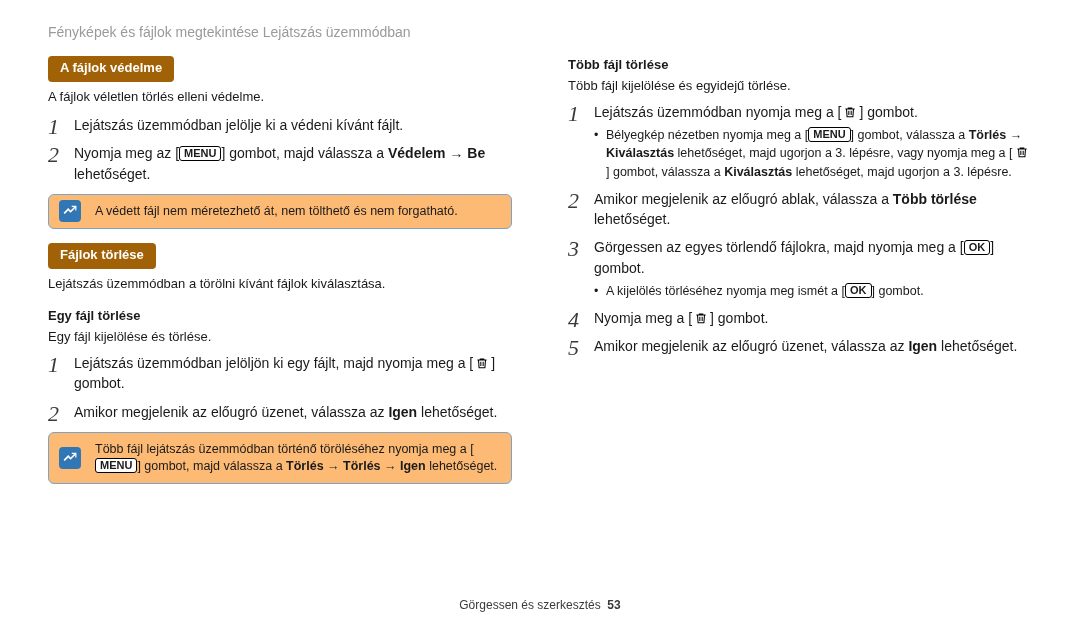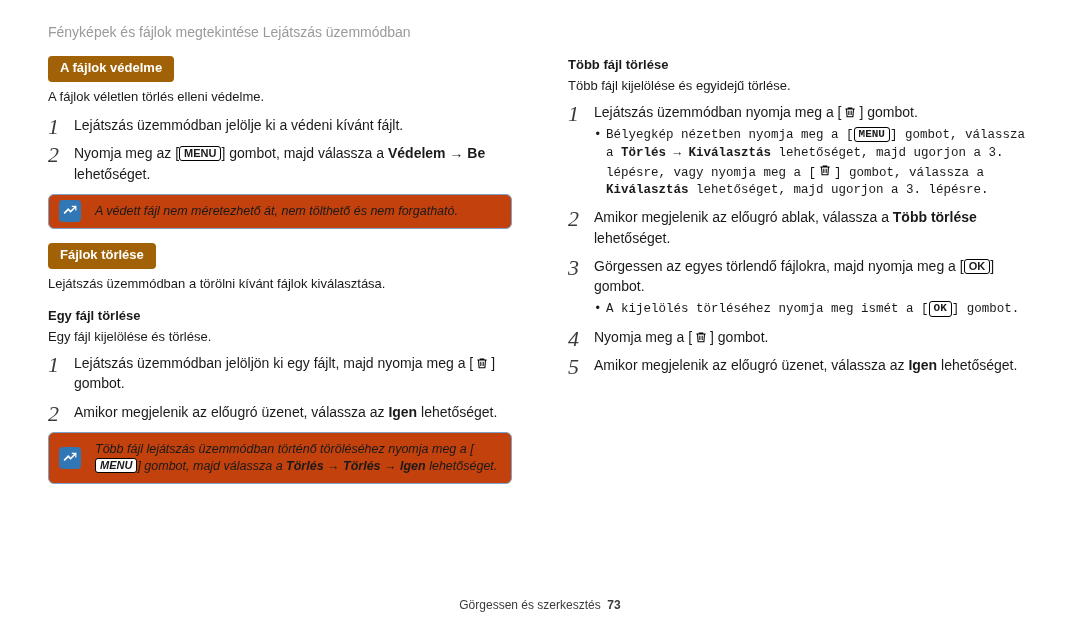--- a/index.html
+++ b/index.html
@@ -68,21 +68,20 @@
     font-size: 22px;
     color: #3a3a3a;
     font-weight: 400;
   }
   .step-text { display: inline; }
   .sub-bullets {
     list-style: none;
     margin: 4px 0 0 0;
     padding: 0;
     font-size: 12.5px;
-    font-family: Liberation Mono, monospace;
   }
   .sub-bullets > li {
     position: relative;
     padding-left: 12px;
     margin-bottom: 2px;
   }
   .sub-bullets > li::before {
     content: "•";
     position: absolute;
     left: 0;
@@ -91,27 +90,26 @@
   .subhead {
     font-weight: 700;
     font-size: 13px;
     margin-top: 14px;
     margin-bottom: 2px;
   }
   .subhead.first { margin-top: 0; }
   .note-box {
     border: 1px solid #7da3c8;
     border-radius: 6px;
-    background: #c2410c;
+    background: #fdba74;
     padding: 8px 10px 8px 46px;
     margin: 10px 0 14px 0;
     position: relative;
     font-size: 12.5px;
     line-height: 1.35;
-    font-style: italic;
   }
   .note-box .note-icon {
     position: absolute;
     left: 10px;
     top: 50%;
     transform: translateY(-50%);
     width: 22px;
     height: 22px;
     background: #3176b5;
     border-radius: 4px;
@@ -285,15 +283,15 @@
           <span class="step-text">
             <span>Amikor megjelenik az előugró üzenet, válassza az </span><span class="bold">Igen</span><span> lehetőséget.</span>
           </span>
         </li>
       </ol>
 
     </div>
   </div>
 
   <div class="footer">
-    <span>Görgessen és szerkesztés</span>&nbsp;&nbsp;<span class="pg">73</span>
+    <span>Görgessen és szerkesztés</span>&nbsp;&nbsp;<span class="pg">53</span>
   </div>
 </div>
 
 </body></html>

